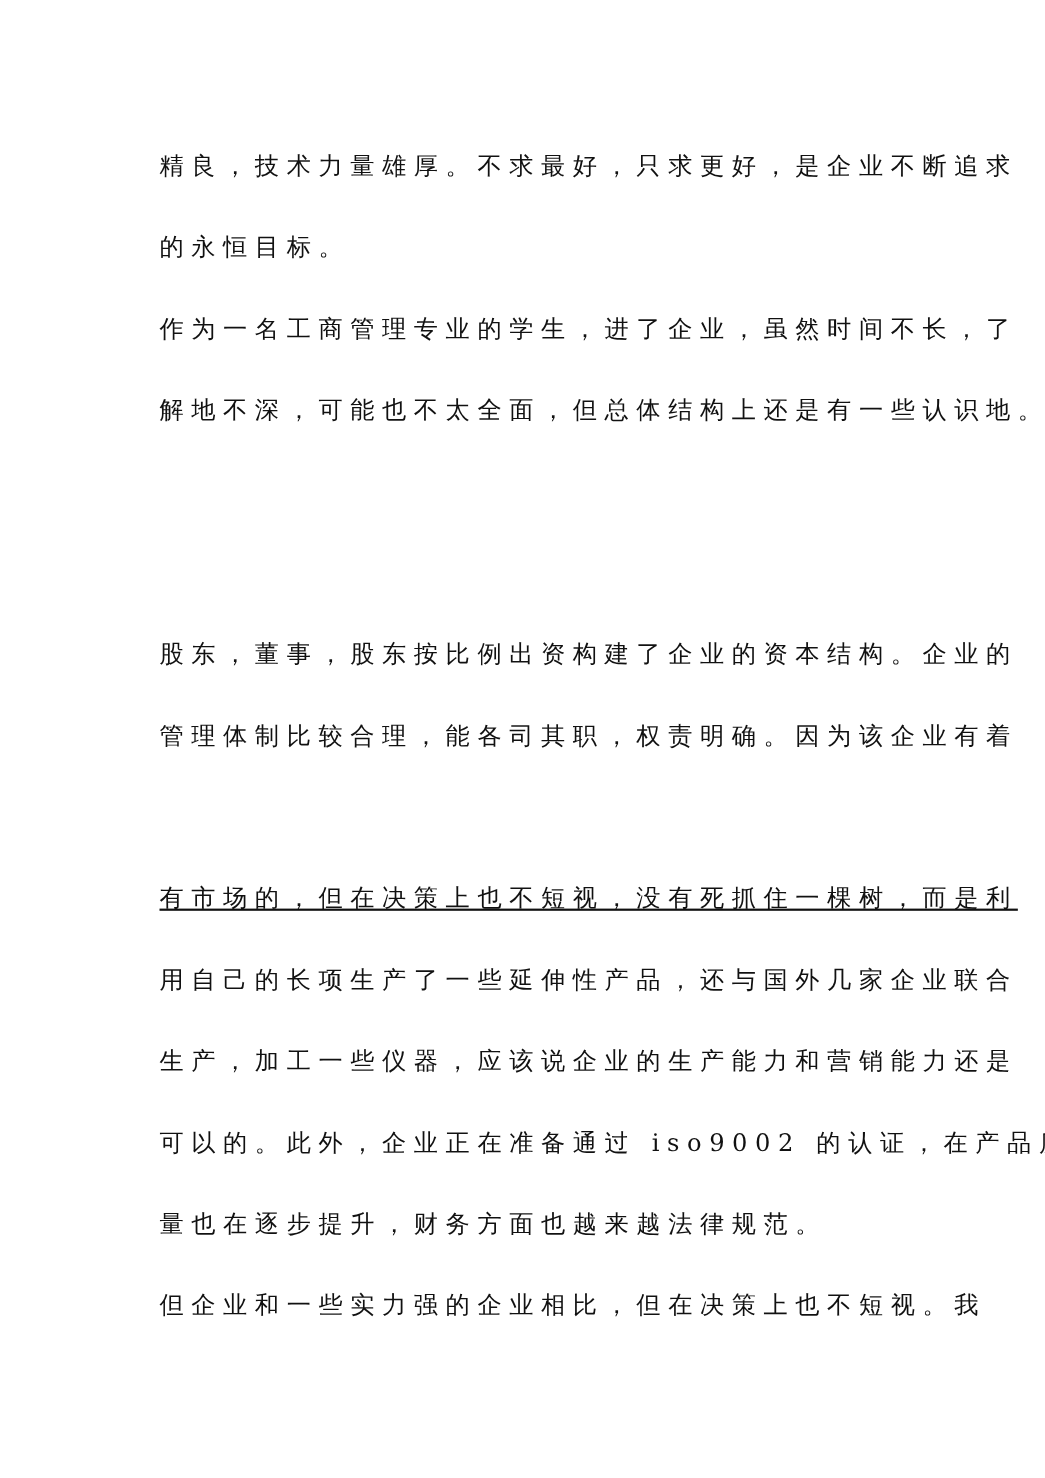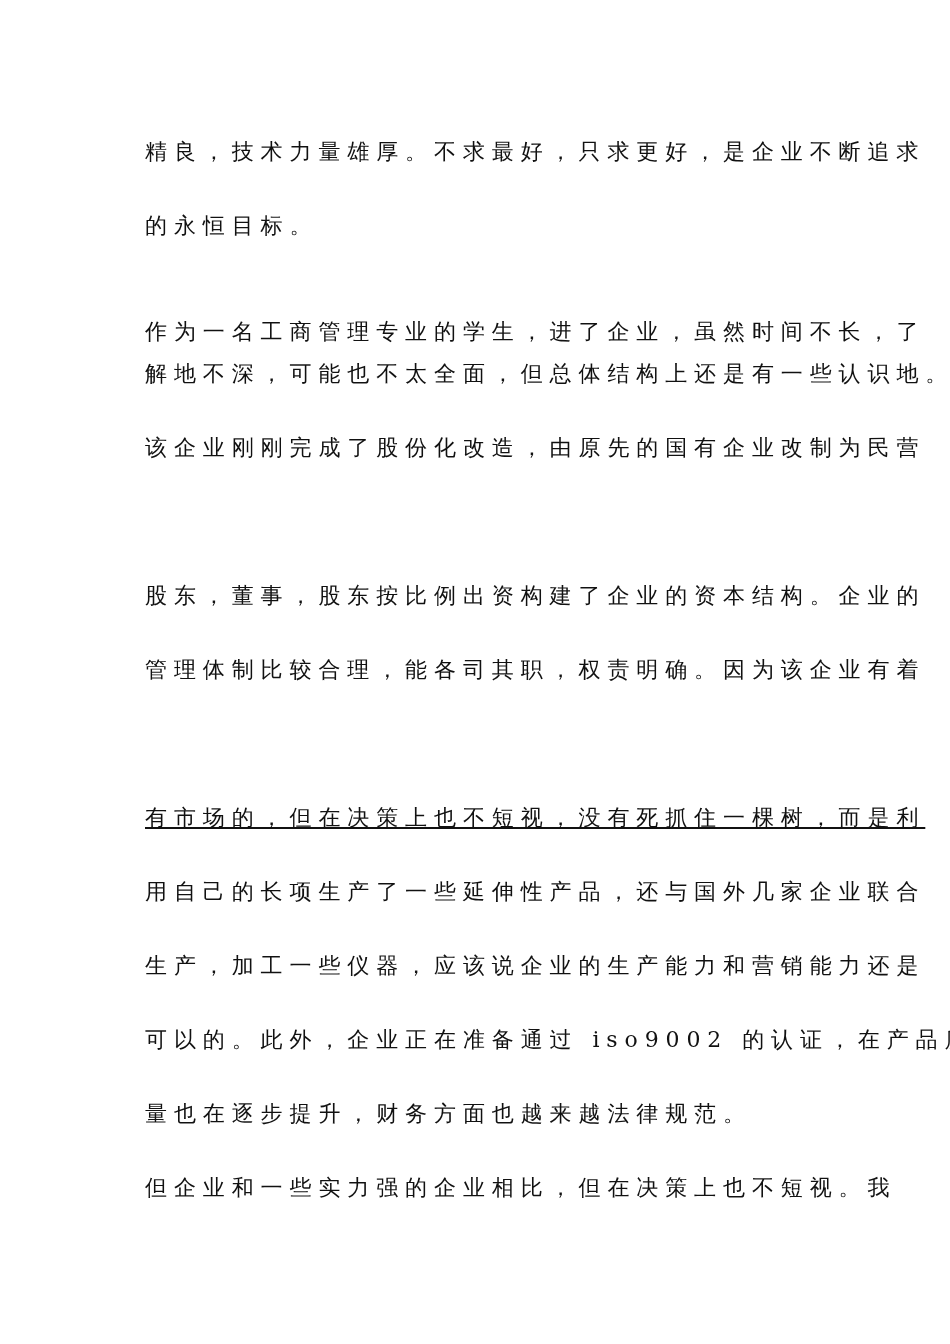--- a/index.html
+++ b/index.html
@@ -32,23 +32,22 @@
       letter-spacing: 6.9px;
       white-space: nowrap;
     }
   </style>
 </head>
 <body>
 
 <div class="page">
   <div class="line" style="top:137px;">精良，技术力量雄厚。不求最好，只求更好，是企业不断追求</div>
   <div class="line" style="top:211px;">的永恒目标。</div>
-  <div class="line" style="top:285px;margin-top:32px;">作为一名工商管理专业的学生，进了企业，虽然时间不长，了</div>
+  <div class="line" style="top:285px;">作为一名工商管理专业的学生，进了企业，虽然时间不长，了</div>
   <div class="line" style="top:359px;">解地不深，可能也不太全面，但总体结构上还是有一些认识地。</div>
-  <div class="line" style="top:433px;">该企业刚刚完成了股份化改造，由原先的国有企业改制为民营</div>
   <div class="line" style="top:581px;">股东，董事，股东按比例出资构建了企业的资本结构。企业的</div>
   <div class="line" style="top:655px;">管理体制比较合理，能各司其职，权责明确。因为该企业有着</div>
   <div class="line" style="top:803px;text-decoration:underline;">有市场的，但在决策上也不短视，没有死抓住一棵树，而是利</div>
   <div class="line" style="top:877px;">用自己的长项生产了一些延伸性产品，还与国外几家企业联合</div>
   <div class="line" style="top:951px;">生产，加工一些仪器，应该说企业的生产能力和营销能力还是</div>
   <div class="line" style="top:1025px;">可以的。此外，企业正在准备通过 iso9002 的认证，在产品质</div>
   <div class="line" style="top:1099px;">量也在逐步提升，财务方面也越来越法律规范。</div>
   <div class="line" style="top:1173px;">但企业和一些实力强的企业相比，但在决策上也不短视。我</div>
 </div>
 

